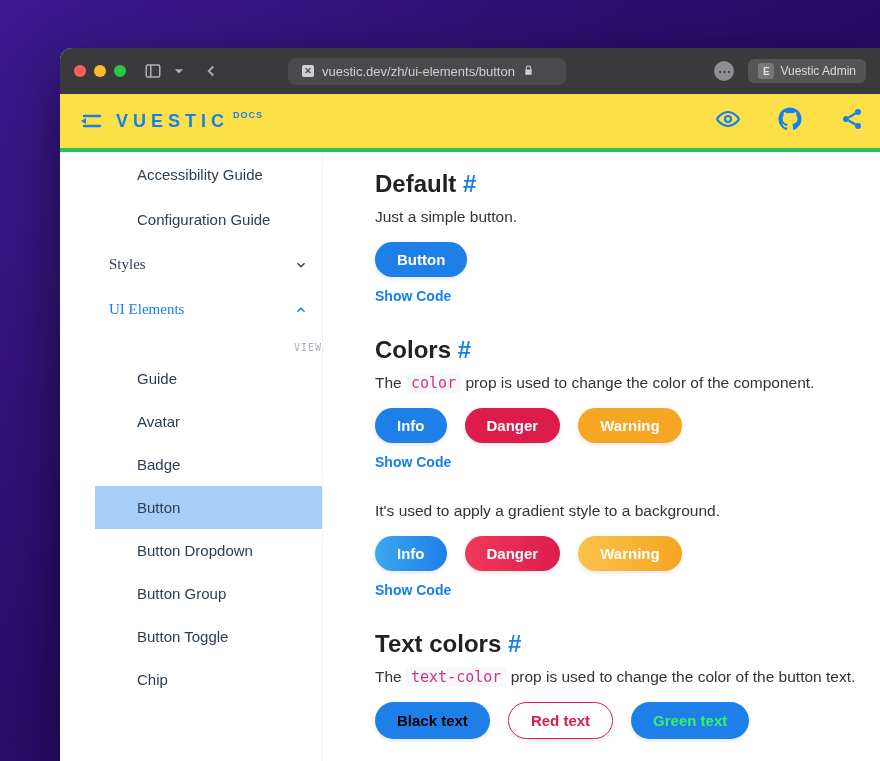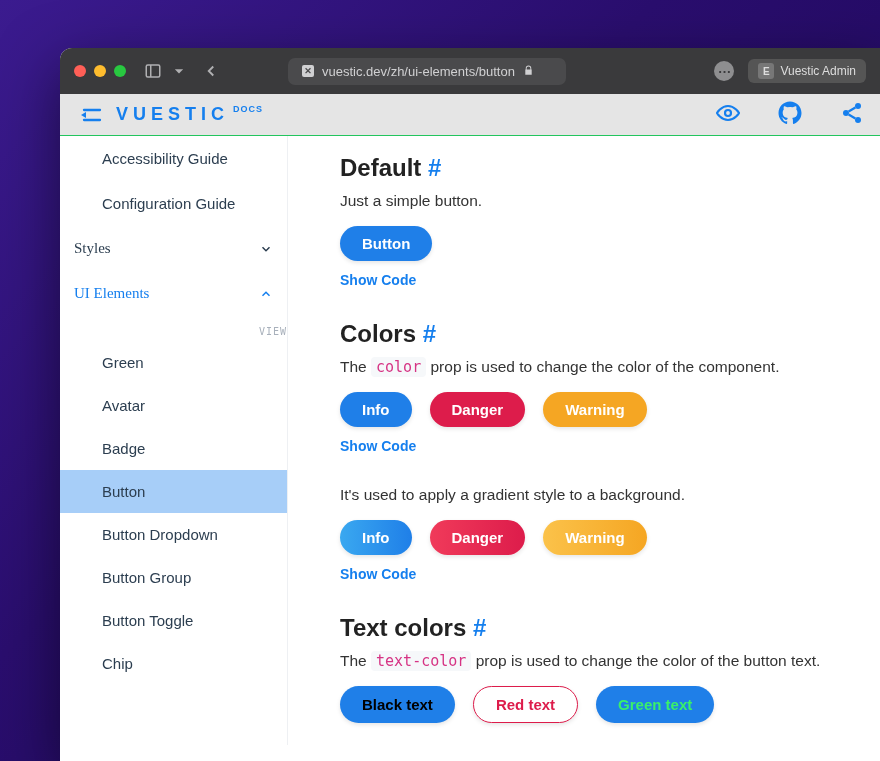--- a/index.html
+++ b/index.html
@@ -45,34 +45,34 @@
     width: 278px;
   }
   .tb-right { margin-left: auto; display:flex; align-items:center; gap:14px; }
   .tb-ext {
     background:#555; color:#ddd; font-size:12px;
     padding:4px 10px; border-radius:6px;
     display:flex; align-items:center; gap:6px;
   }
   .tb-ext-badge { background:#777; border-radius:3px; width:16px; height:16px; display:flex; align-items:center; justify-content:center; font-size:10px; font-weight:700;}
   .appbar {
-    height: 42px;
-    background: #e5e5e5;
-    border-bottom: 1px solid #22c55e;
+    height: 58px;
+    background: #fde047;
+    border-bottom: 4px solid #22c55e;
     display:flex;
     align-items:center;
     padding: 0 16px 0 12px;
   }
   .menu-btn { width:36px; height:36px; display:flex; align-items:center; justify-content:center; color:#157fee; }
   .logo { display:flex; align-items:center; gap:4px; margin-left:8px; }
   .logo-main { font-weight:700; letter-spacing:5px; color:#157fee; font-size:18px; }
   .logo-sup { font-weight:700; color:#157fee; font-size:9px; letter-spacing:1px; position:relative; top:-6px; }
   .appbar-right { margin-left:auto; display:flex; gap:38px; align-items:center; color:#157fee; }
   .appbar-right svg { width:24px; height:24px; }
-  .body { display:flex; height: calc(100% - 46px - 58px); }
+  .body { display:flex; height: calc(100% - 46px - 58px); padding-left: 35px; }
   .sidebar { width:228px; background:#fff; border-right:1px solid #eef0f3; overflow:hidden; font-size:15px; color:#2c3e50; }
   .sb-item { padding: 14px 14px 14px 42px; cursor:pointer; }
   .sb-section { padding: 14px 14px 14px 14px; display:flex; justify-content:space-between; align-items:center; font-weight:400; cursor:pointer;font-family:Liberation Serif, serif;}
   .sb-section.active { color:#157fee; }
   .sb-label-small { font-size:10px; letter-spacing:1px; color:#a8b0bb; padding: 10px 0 4px 28px; font-family: ui-monospace, monospace; text-align: right;}
   .sb-sub { padding: 13px 14px 13px 42px; cursor:pointer; font-size:15px;}
   .sb-sub.active { background:#a7cef8; }
   .chev { width:14px; height:14px; }
   .content { flex:1; padding: 18px 0 0 52px; overflow:hidden; color:#222; }
   .sec-h { font-size:24px; font-weight:800; margin-bottom:10px; }
@@ -187,21 +187,21 @@
             <polyline points="6 9 12 15 18 9"></polyline>
           </svg>
       </div>
       <div class="sb-section active">
         <span>UI Elements</span>
         <svg class="chev" viewBox="0 0 24 24" fill="none" stroke="currentColor" stroke-width="2.5">
             <polyline points="6 15 12 9 18 15"></polyline>
           </svg>
       </div>
       <div class="sb-label-small">VIEW</div>
-      <div class="sb-sub">Green</div>
+      <div class="sb-sub">Guide</div>
       <div class="sb-sub">Avatar</div>
       <div class="sb-sub">Badge</div>
       <div class="sb-sub active">Button</div>
       <div class="sb-sub">Button Dropdown</div>
       <div class="sb-sub">Button Group</div>
       <div class="sb-sub">Button Toggle</div>
       <div class="sb-sub">Chip</div>
     </div>
 
     <div class="content">

